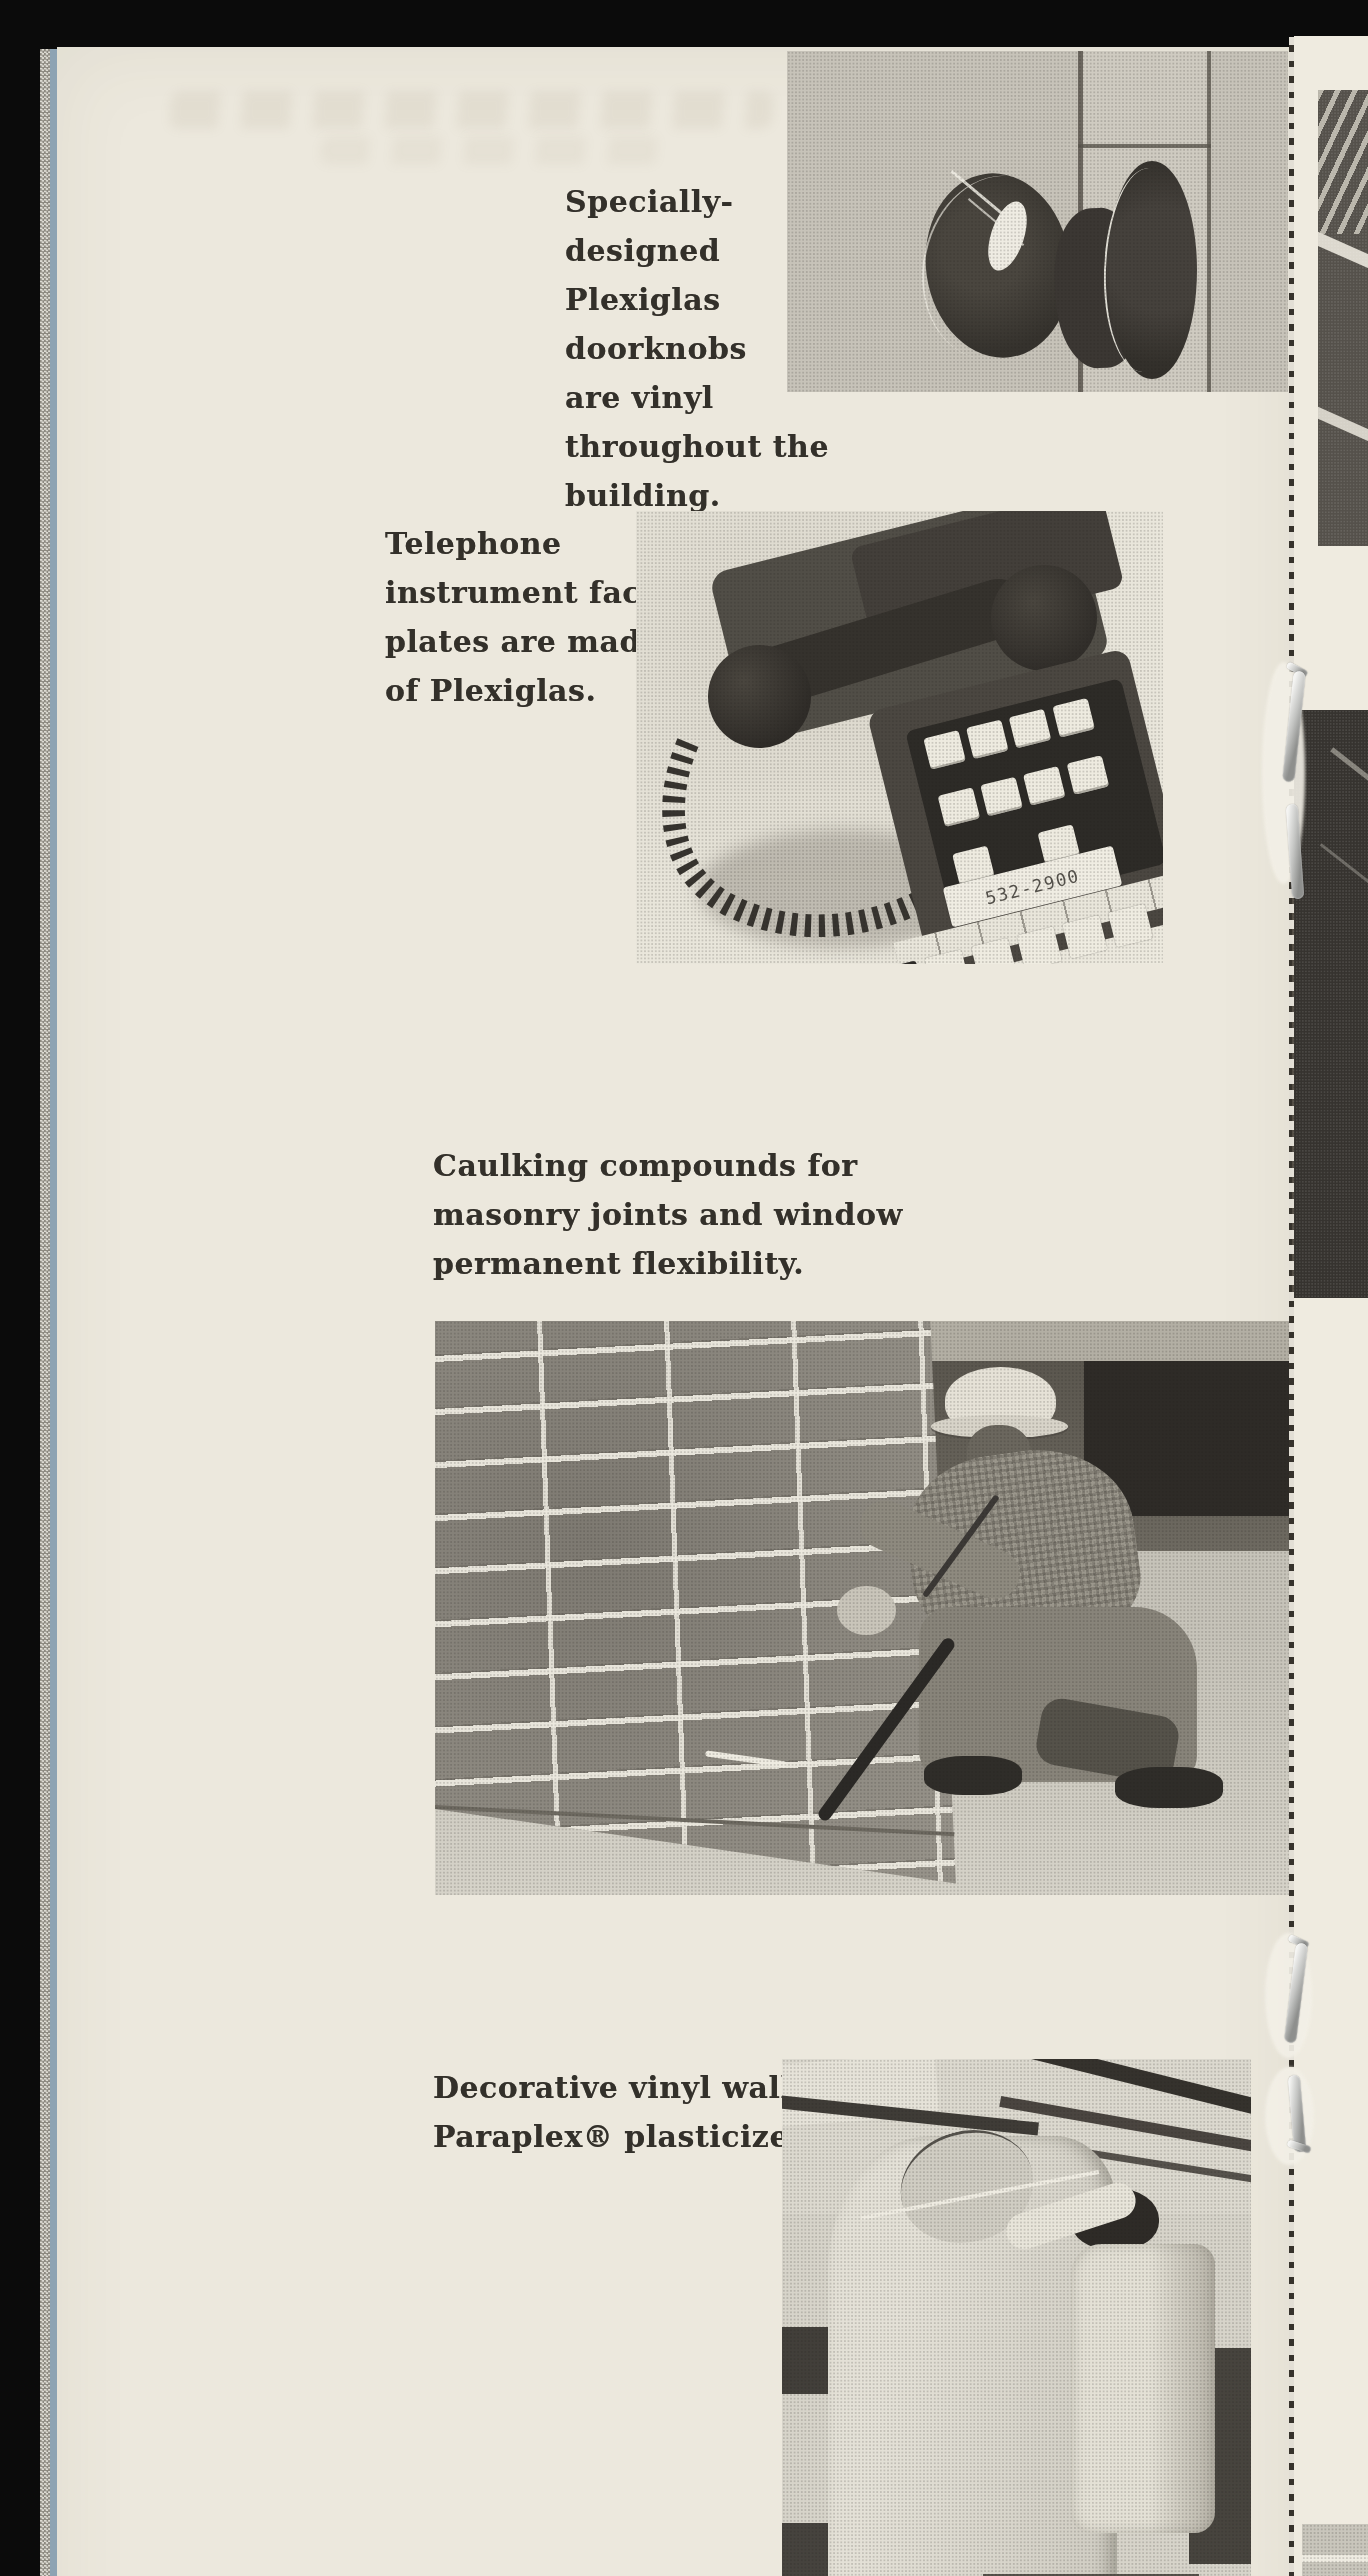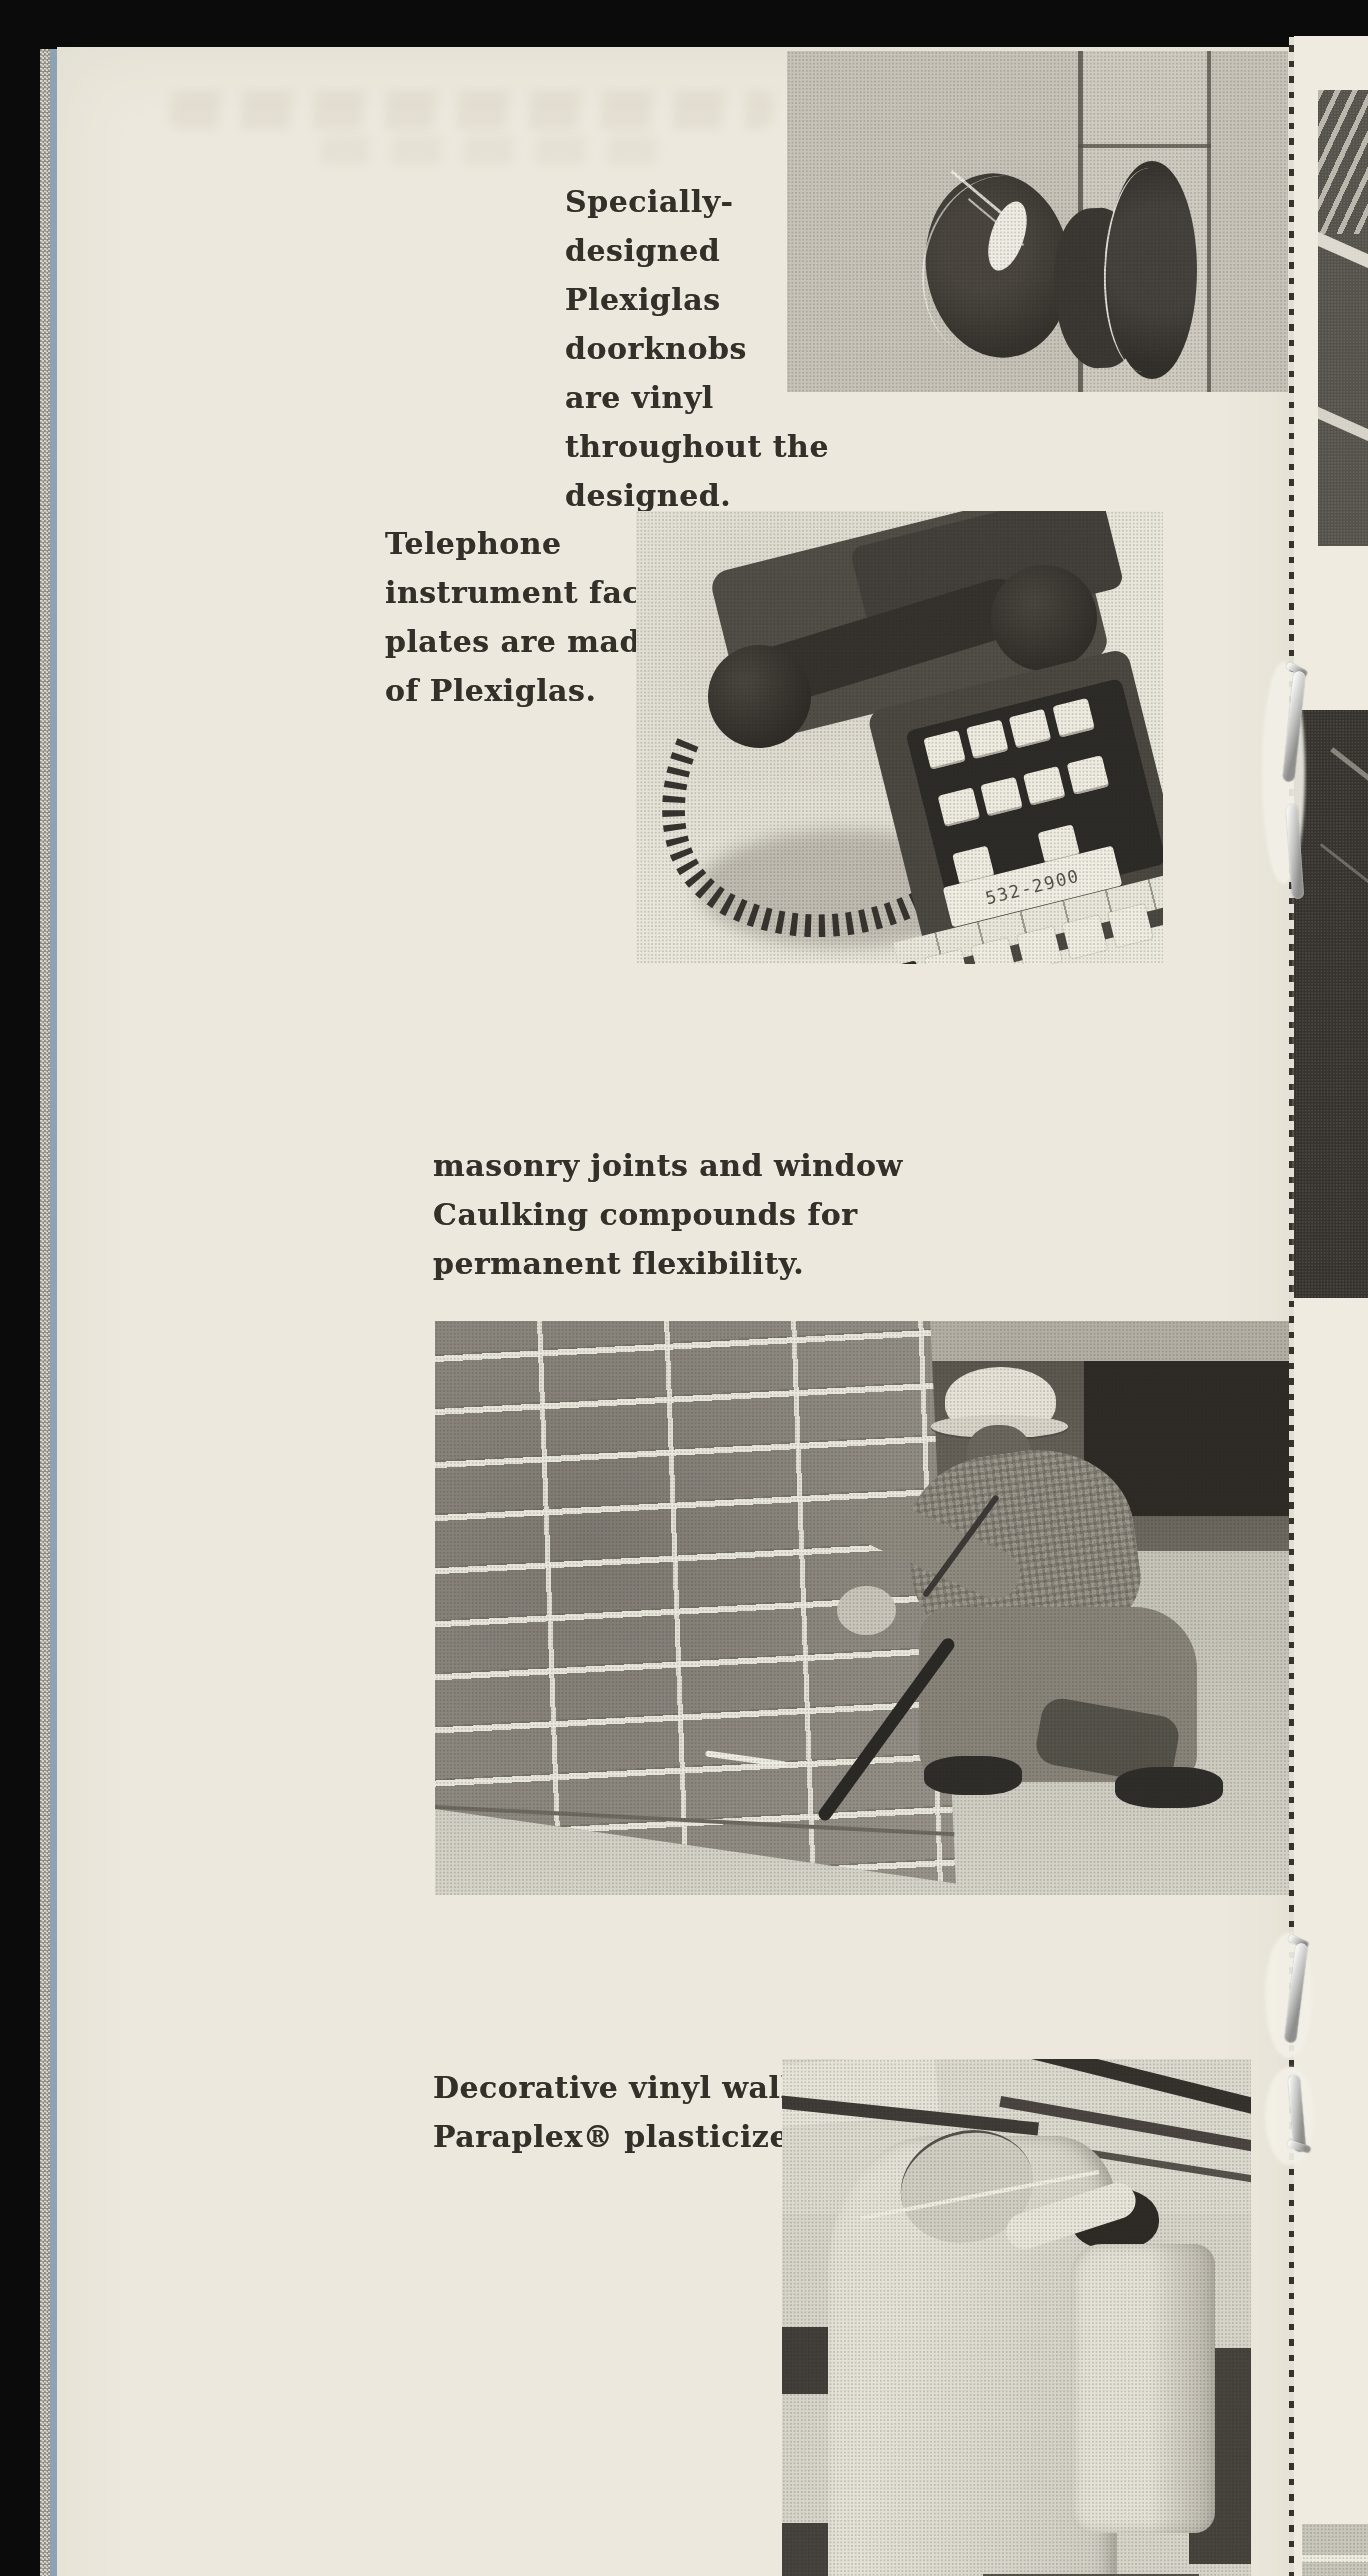--- a/index.html
+++ b/index.html
@@ -51,21 +51,21 @@
   <div class="ghost" style="left:113px;top:44px;width:603px;height:38px"></div>
   <div class="ghost" style="left:263px;top:89px;width:340px;height:29px;opacity:.11"></div>
 
   <div class="cap" style="left:508px;top:130px">
     <div>Specially-</div>
     <div>designed</div>
     <div>Plexiglas</div>
     <div>doorknobs</div>
     <div>are vinyl</div>
     <div>throughout the</div>
-    <div>designed.</div>
+    <div>building.</div>
   </div>
 
   <div class="photo" style="left:730px;top:4.1px;width:501px;height:341px;background:#c7c3b9">
     <div class="abs" style="left:294px;top:0;width:129px;height:341px;background:#cfcbc1"></div>
     <div class="abs" style="left:291px;top:0;width:4.6px;height:341px;background:#5a564e;opacity:.85"></div>
     <div class="abs" style="left:420px;top:0;width:4.1px;height:341px;background:#5a564e;opacity:.8"></div>
     <div class="abs" style="left:291px;top:93px;width:133px;height:4.1px;background:#5a564e;opacity:.8"></div>
     <div class="abs" style="left:139px;top:122px;width:144px;height:185px;border-radius:50%;
          background:radial-gradient(circle at 42% 40%, #4a463f 30%, #35322d 75%);transform:rotate(-8deg)"></div>
     <div class="abs" style="left:136px;top:124px;width:144px;height:185px;border-radius:50%;border-left:2.1px solid rgba(243,240,231,.65);transform:rotate(12deg)"></div>
@@ -126,22 +126,22 @@
       <div class="btn"></div>
       <div class="btn"></div>
       <div class="btn"></div>
       <div class="btn"></div>
       <div class="btn"></div>
     </div>
     <div class="dots"></div>
   </div>
 
   <div class="cap" style="left:376px;top:1094px">
+    <div>Caulking compounds for</div>
     <div>masonry joints and window</div>
-    <div>Caulking compounds for</div>
     <div>permanent flexibility.</div>
   </div>
 
   <div class="photo" style="left:378px;top:1274px;width:854px;height:574px;
        background:linear-gradient(180deg,#c6c3b9 55%, #d6d3c9 100%)">
     <div class="abs" style="left:58%;top:0;width:42%;height:40%;background:linear-gradient(180deg,#57534b,#6e6a61)"></div>
     <div class="abs" style="left:76%;top:0;width:24%;height:34%;background:#2e2b27"></div>
     <div class="abs" style="left:58%;top:0;width:42%;height:7%;background:#b3afa4"></div>
     <div class="abs" style="inset:0;clip-path:polygon(0% 0%, 58% 0%, 61% 98%, 0% 85%);background-color:#97938a;
          background-image:

